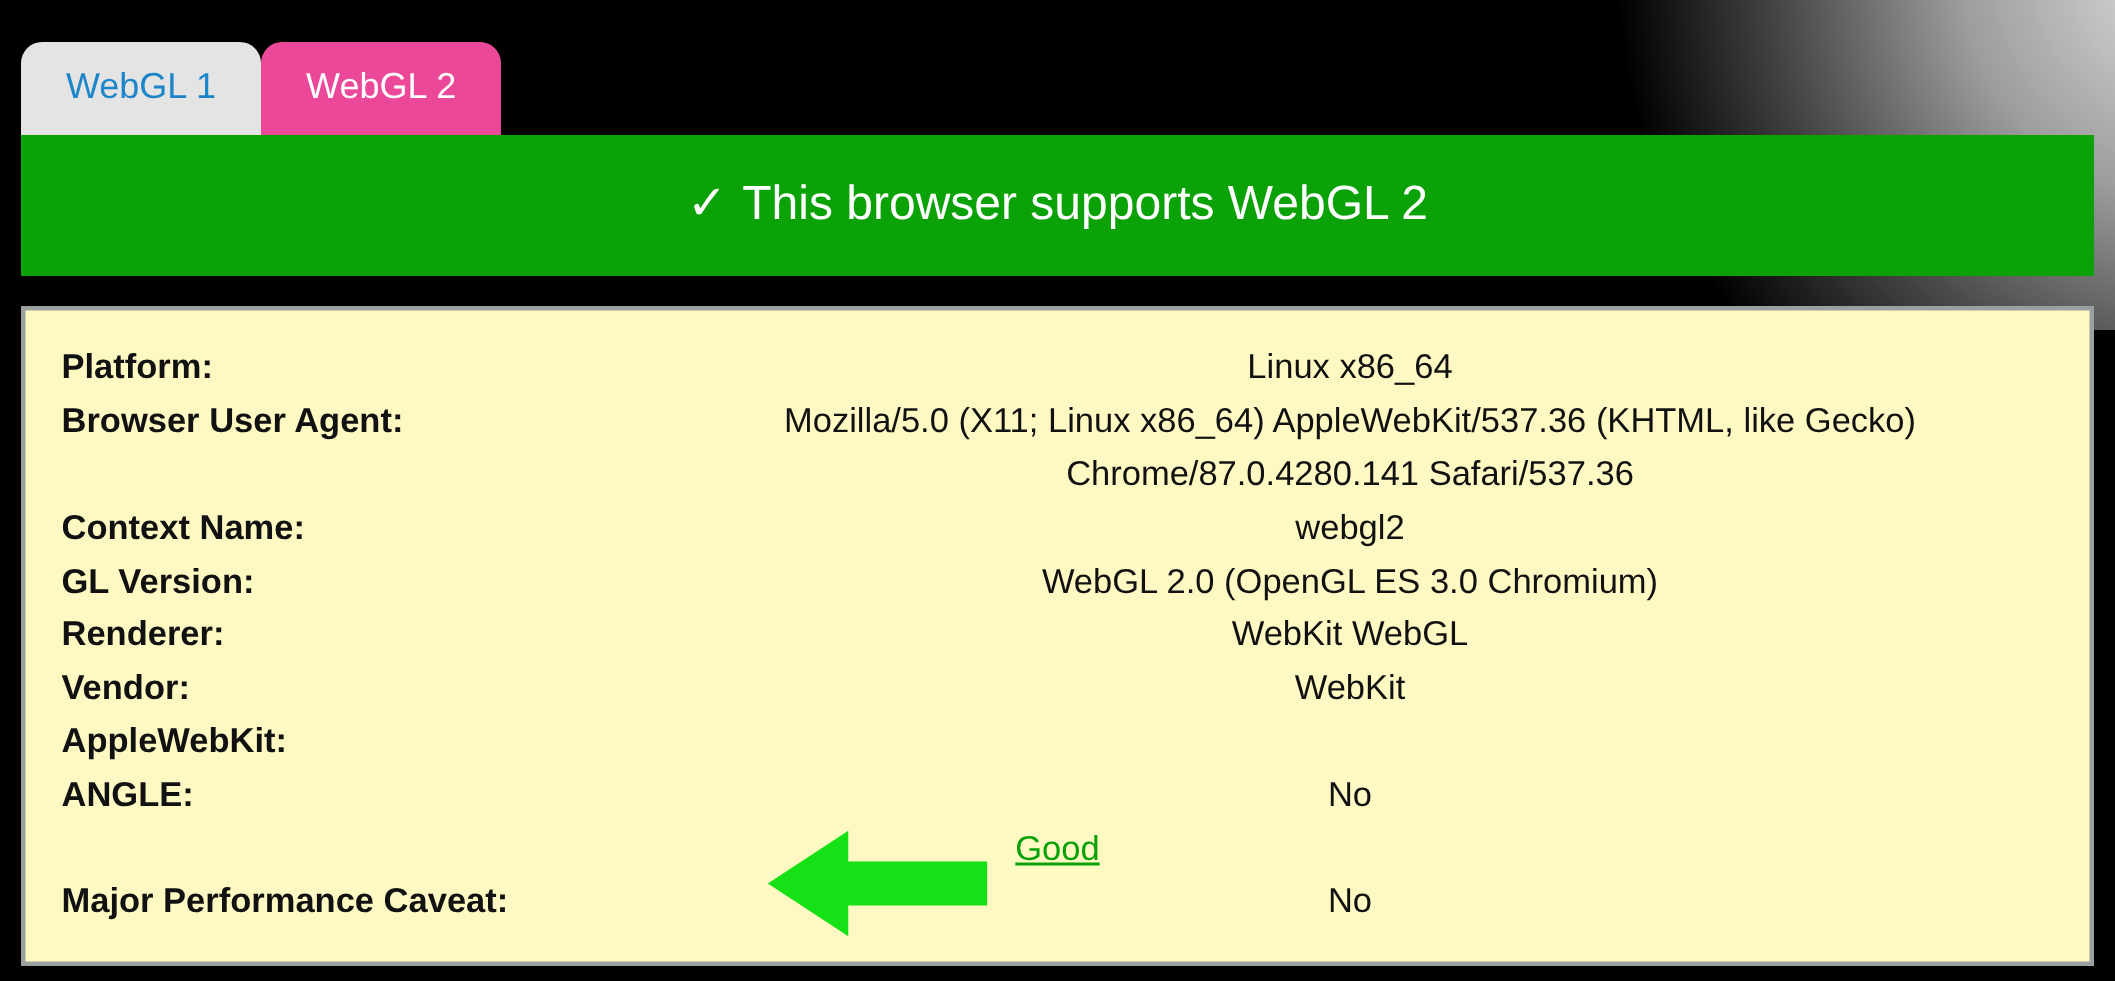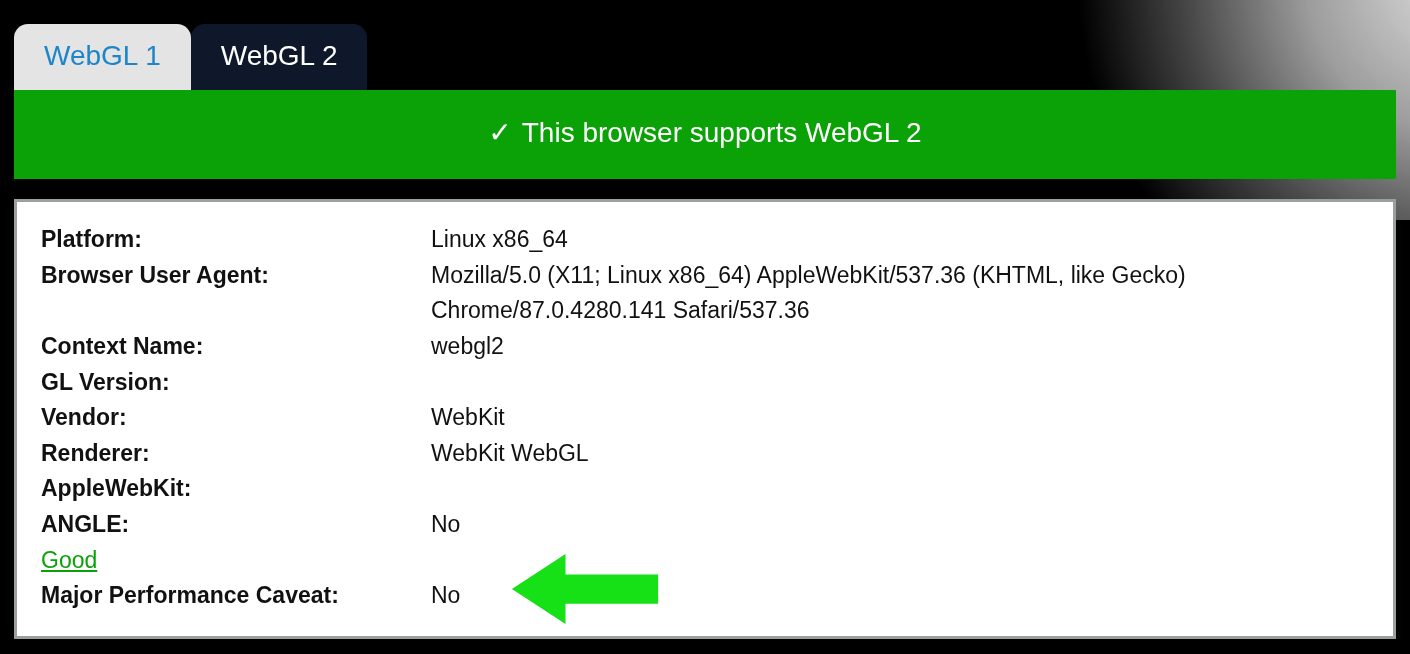--- a/index.html
+++ b/index.html
@@ -32,61 +32,61 @@
     padding: 0 14px;
   }
   
   .tab-bar {
     display: flex;
     align-items: flex-end;
     height: 90px;
     gap: 0;
   }
   .tab {
-    font-size: 28px;
+    font-size: 24px;
     font-weight: 400;
     padding: 16px 30px 18px 30px;
     border-radius: 14px 14px 0 0;
     cursor: pointer;
     user-select: none;
   }
   .tab-inactive {
     background: #e4e4e4;
     color: #1c86c9;
     margin-bottom: 0;
   }
   .tab-active {
-    background: #0f172a;
+    background: #ec4899;
     color: #ffffff;
     position: relative;
   }
   .tab-active::after {
     
     content: "";
     position: absolute;
     bottom: -1px;
     left: -16px;
     right: -16px;
     height: 16px;
   }
   
   .banner {
     background: #0aa207;
     color: #fff;
-    font-size: 28px;
+    font-size: 32px;
     text-align: center;
     padding: 26px 10px 30px 10px;
     border-radius: 0 0 0 0;
   }
   .banner .check {
     margin-right: 10px;
   }
   
   .info-panel {
-    background: #ffffff;
+    background: #fef9c3;
     margin-top: 20px;
     border: 3px solid #9aa0a0;
     padding: 20px 24px 0 24px;
     font-size: 23px;
     line-height: 1.55;
     color: #111;
     position: relative;
     height: 440px;
     overflow: hidden;
   }
@@ -94,20 +94,21 @@
     display: flex;
     align-items: baseline;
   }
   .row .label {
     width: 390px;
     flex: 0 0 390px;
     font-weight: 700;
   }
   .row .value {
     flex: 1 1 auto;
+    text-align: center;
   }
   .value.good {
     color: #0aa207;
     text-decoration: underline;
   }
   
   .arrow-anno {
     position: absolute;
     left: 510px;
     top: 550px;
@@ -145,31 +146,32 @@
       <div class="value">Mozilla/5.0 (X11; Linux x86_64) AppleWebKit/537.36 (KHTML, like Gecko) Chrome/87.0.4280.141 Safari/537.36</div>
     </div>
 
     <div class="row">
       <div class="label">Context Name:</div>
       <div class="value">webgl2</div>
     </div>
 
     <div class="row">
       <div class="label">GL Version:</div>
+      <div class="value">WebGL 2.0 (OpenGL ES 3.0 Chromium)</div>
     </div>
 
 
     <div class="row">
-      <div class="label">Vendor:</div>
-      <div class="value">WebKit</div>
+      <div class="label">Renderer:</div>
+      <div class="value">WebKit WebGL</div>
     </div>
 
     <div class="row">
-      <div class="label">Renderer:</div>
-      <div class="value">WebKit WebGL</div>
+      <div class="label">Vendor:</div>
+      <div class="value">WebKit</div>
     </div>
 
     <div class="row">
       <div class="label">AppleWebKit:</div>
     </div>
 
     <div class="row">
       <div class="label">ANGLE:</div>
       <div class="value">No</div>
     </div>

